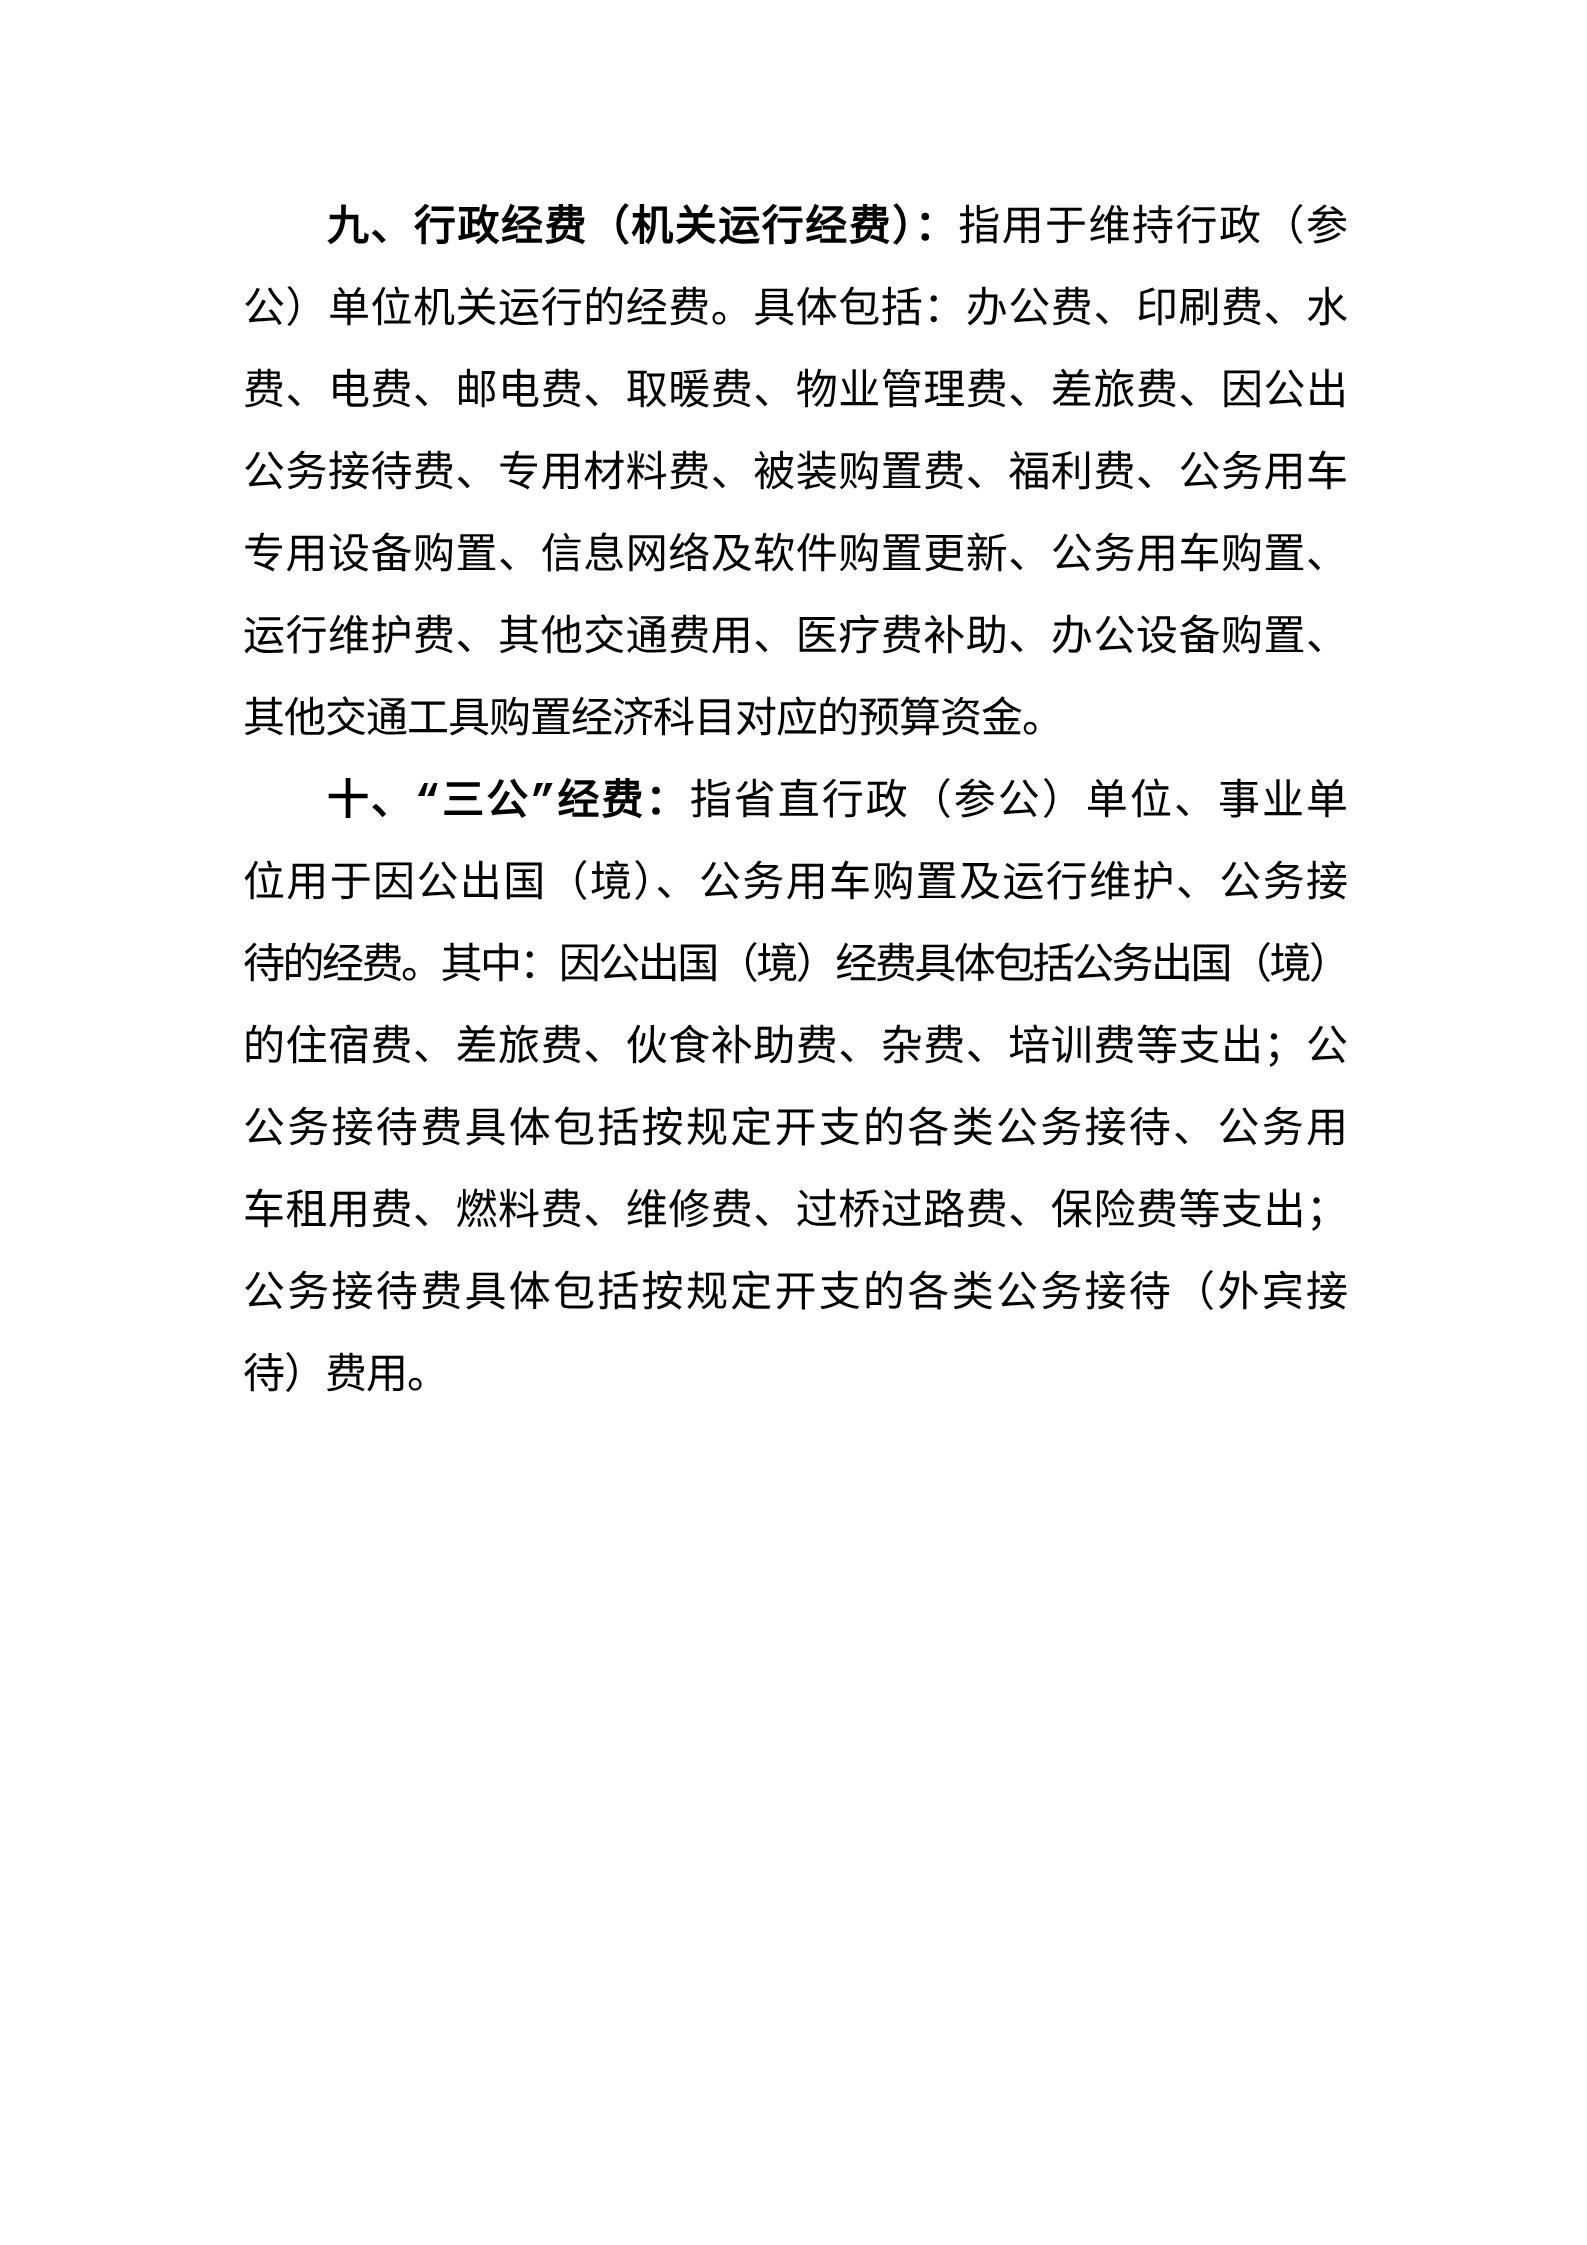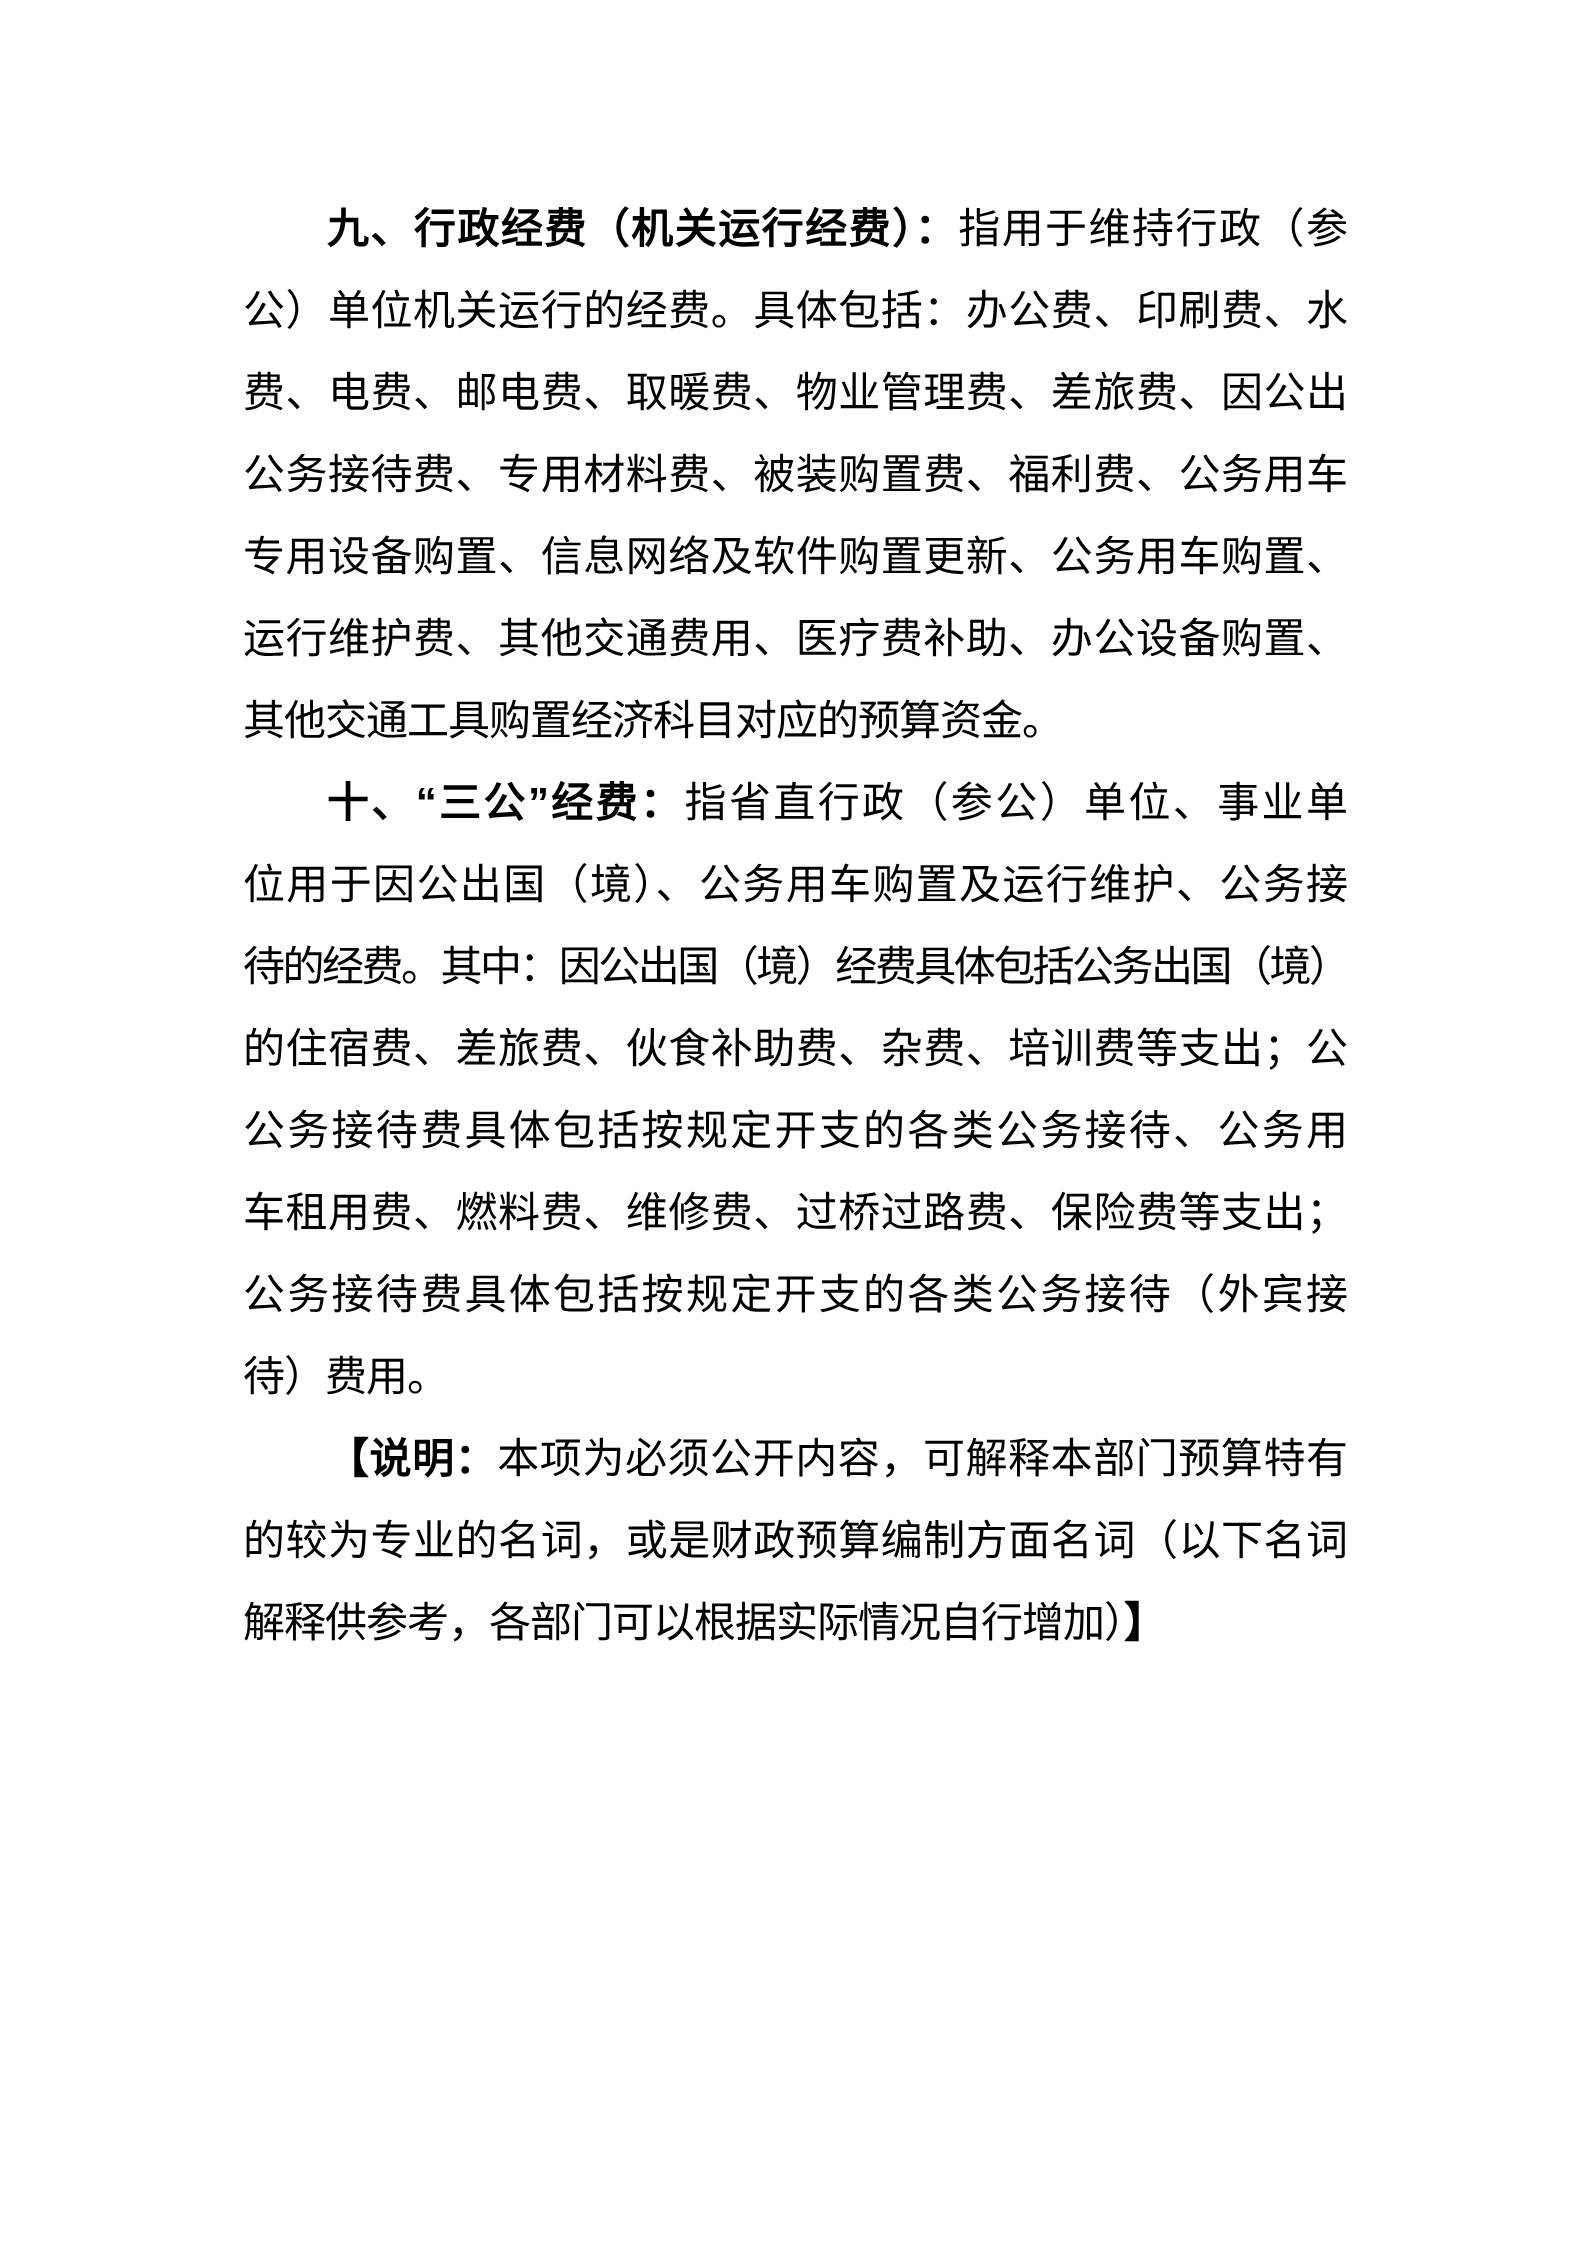--- a/index.html
+++ b/index.html
@@ -7,21 +7,21 @@
     padding: 0;
     background: #ffffff;
   }
   .page {
     position: relative;
     width: 1587px;
     height: 2245px;
     background: #ffffff;
     overflow: hidden;
     color: #000000;
-    font-family: Liberation Sans, sans-serif;
+    font-family: Liberation Mono, monospace;
   }
   .content {
     position: absolute;
     left: 243px;
     top: 188px;
     width: 1104px;
   }
   .paragraph {
     margin: 0;
     padding: 0;
@@ -65,19 +65,14 @@
       <div class="paragraph">
         <div class="line indent"><span class="seg bold">十、“三公”经费：</span><span class="seg">指省直行政（参公）单位、事业单</span></div>
         <div class="line"><span class="seg">位用于因公出国（境）、公务用车购置及运行维护、公务接</span></div>
         <div class="line tight"><span class="seg">待的经费。其中：因公出国（境）经费具体包括公务出国（境）</span></div>
         <div class="line"><span class="seg">的住宿费、差旅费、伙食补助费、杂费、培训费等支出；公</span></div>
         <div class="line"><span class="seg">公务接待费具体包括按规定开支的各类公务接待、公务用</span></div>
         <div class="line"><span class="seg">车租用费、燃料费、维修费、过桥过路费、保险费等支出；</span></div>
         <div class="line"><span class="seg">公务接待费具体包括按规定开支的各类公务接待（外宾接</span></div>
         <div class="line last"><span class="seg">待）费用。</span></div>
       </div>
-      <div class="paragraph">
-        <div class="line indent"><span class="seg bold">【说明：</span><span class="seg">本项为必须公开内容，可解释本部门预算特有</span></div>
-        <div class="line"><span class="seg">的较为专业的名词，或是财政预算编制方面名词（以下名词</span></div>
-        <div class="line last"><span class="seg">解释供参考，各部门可以根据实际情况自行增加）</span><span class="seg bold">】</span></div>
-      </div>
     </div>
 </div>
 
 </body></html>

